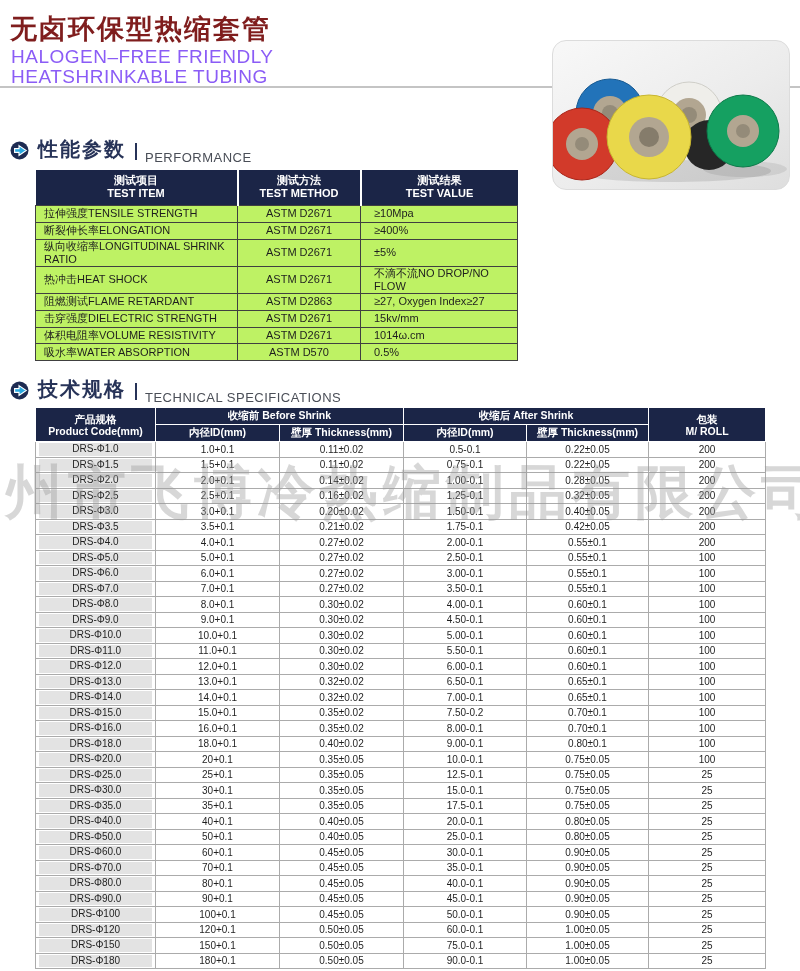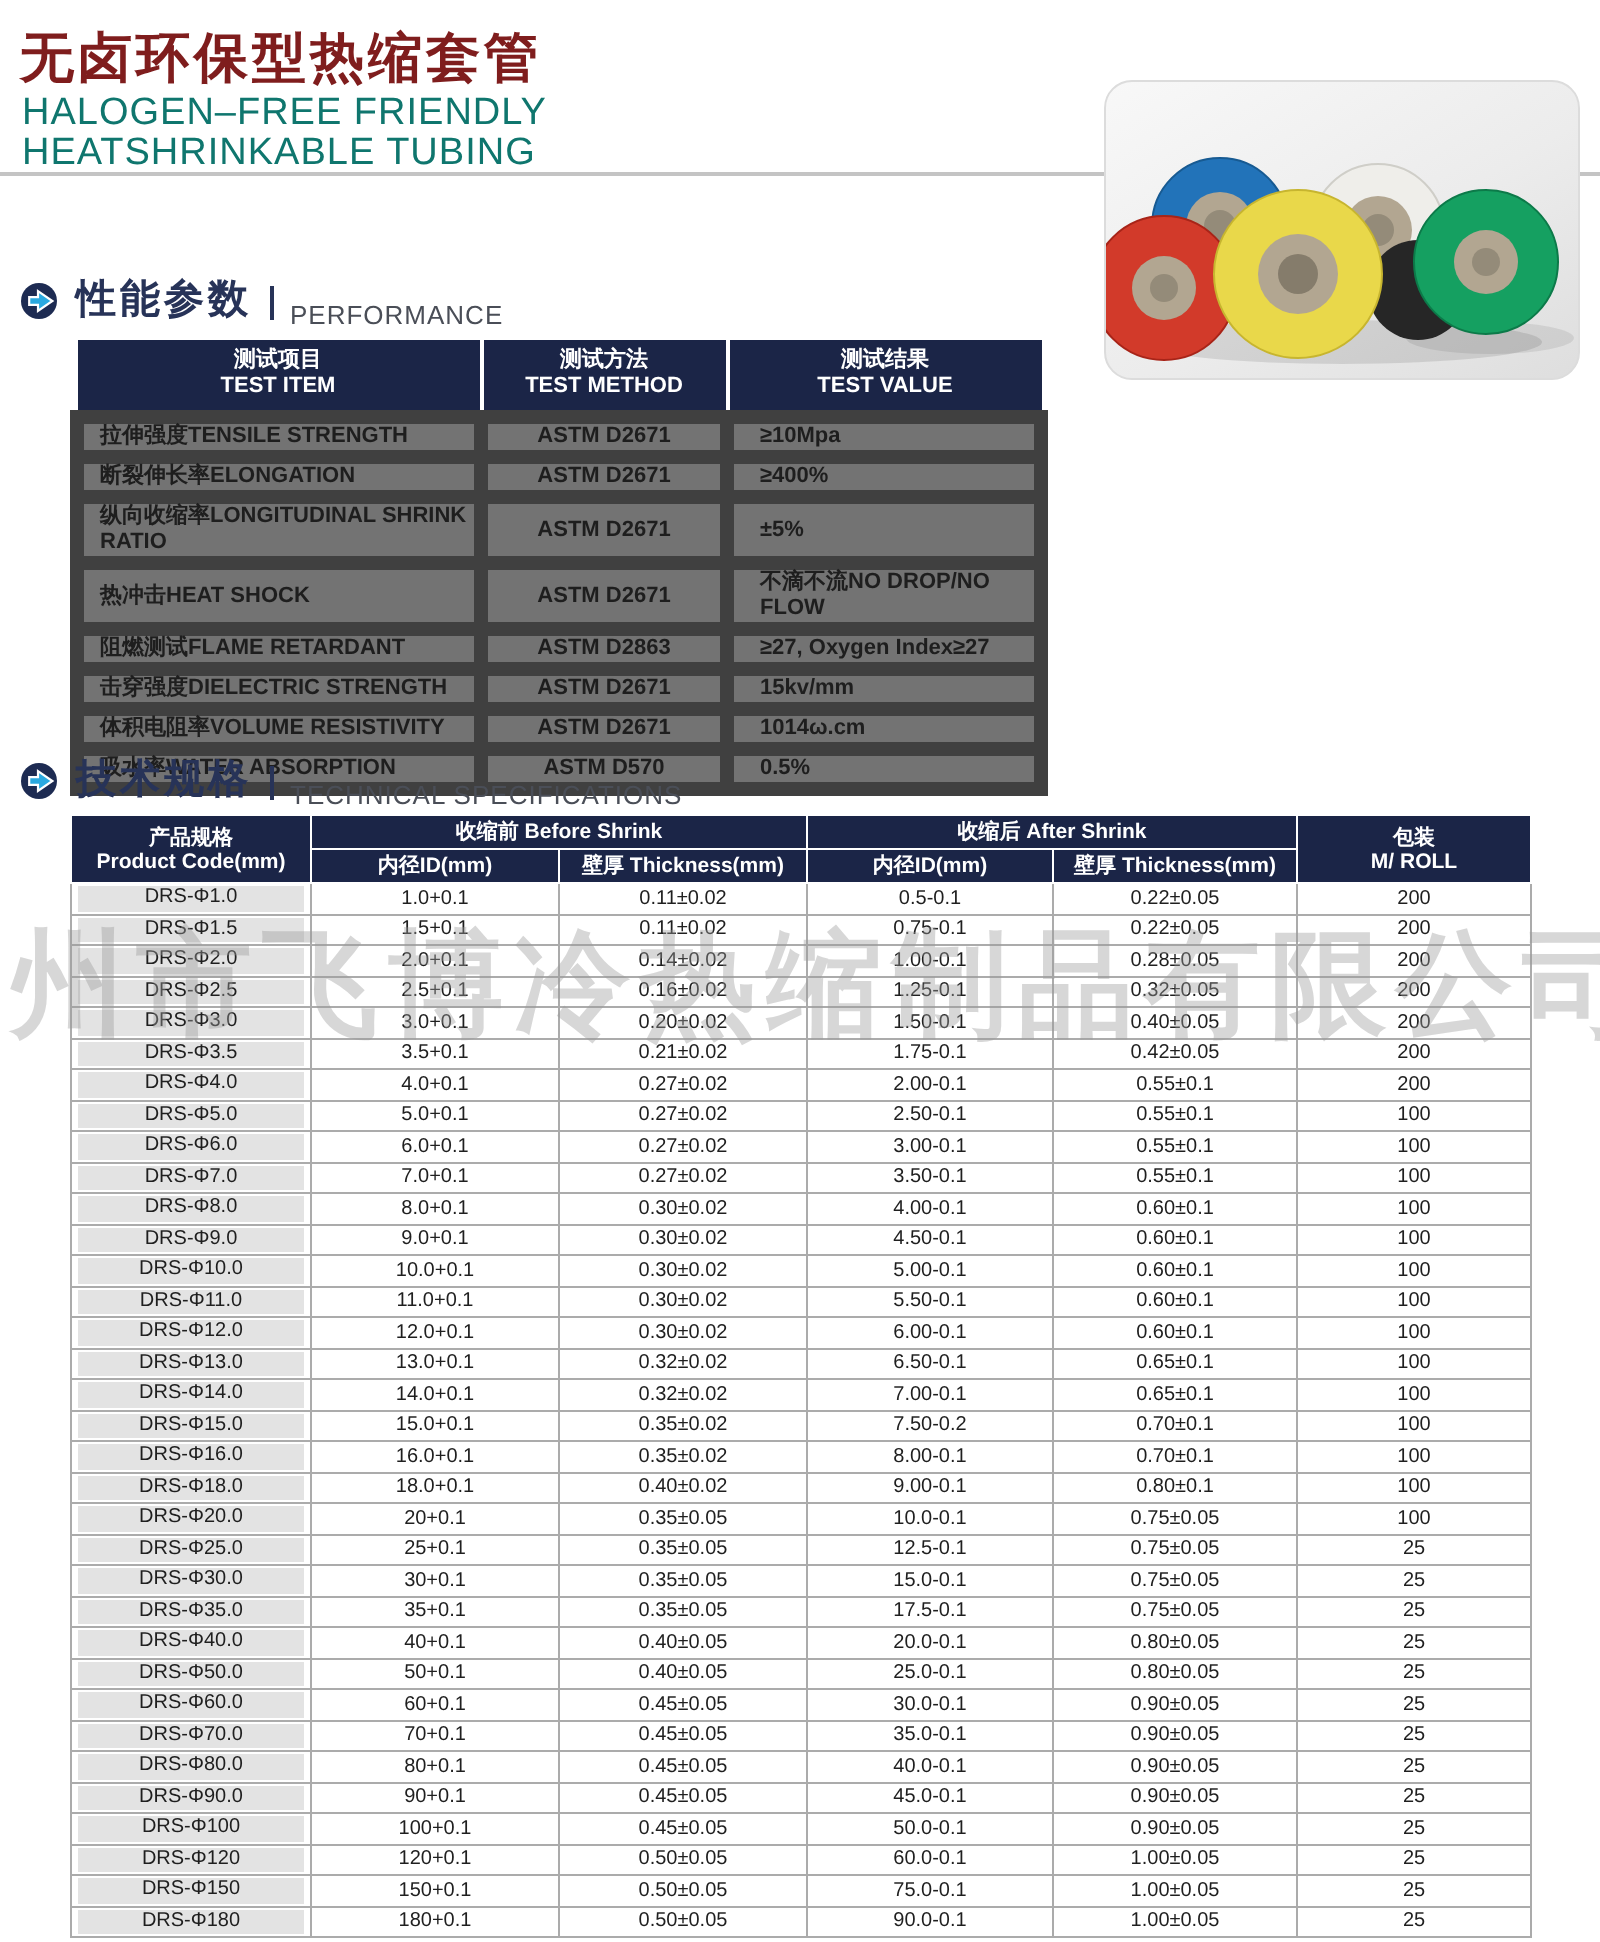--- a/index.html
+++ b/index.html
@@ -9,21 +9,21 @@
     font-family: "Liberation Sans", "DejaVu Sans", sans-serif;
   }
 
   
   .page-title {
     position: absolute; left: 10px; top: 11px;
     font-size: 27px; font-weight: bold; color: #7f1d1d; letter-spacing: 2px;
   }
   .subtitle {
     position: absolute; left: 11px; top: 47px;
-    font-size: 19px; color: #0f766e; letter-spacing: .5px; line-height: 20px;
+    font-size: 19px; color: #8b5cf6; letter-spacing: .5px; line-height: 20px;
   }
   .top-divider {
     position: absolute; left: 0; top: 86px; width: 800px;
     border-top: 2px solid #c4c4c4;
   }
 
   
   .photo {
     position: absolute; left: 552px; top: 40px; width: 238px; height: 150px;
     border-radius: 14px; border: 1px solid #dcdcdc;
@@ -46,22 +46,22 @@
   th { background: #1b2547; color: #fff; font-weight: bold; }
 
   
   #perf-table { left: 35px; top: 170px; width: 482px; }
   #perf-table th {
     font-size: 11px; line-height: 13px; padding: 4px 0 5px;
     border-left: 2px solid #fff;
   }
   #perf-table th:first-child { border-left: none; }
   #perf-table td {
-    border: 7px solid #404040; font-size: 11px; color: #1e1e1e;
-    height: 16.9px; line-height: 13px; background: #737373; font-weight: bold;
+    border: 1px solid #404040; font-size: 11px; color: #1e1e1e;
+    height: 16.9px; line-height: 13px; background: #bef264;
   }
   #perf-table td.pc0 { text-align: left; padding-left: 8px; }
   #perf-table td.pc1 { text-align: center; }
   #perf-table td.pc2 { text-align: left; padding-left: 13px; }
 
   
   #spec-table { left: 35px; top: 407px; width: 730px; }
   #spec-table th { border: 1px solid #fff; font-size: 10.5px; }
   #spec-table th.two-line { line-height: 12px; padding: 2px 0; }
   #spec-table th.group { height: 15px; padding: 1px 0; }

